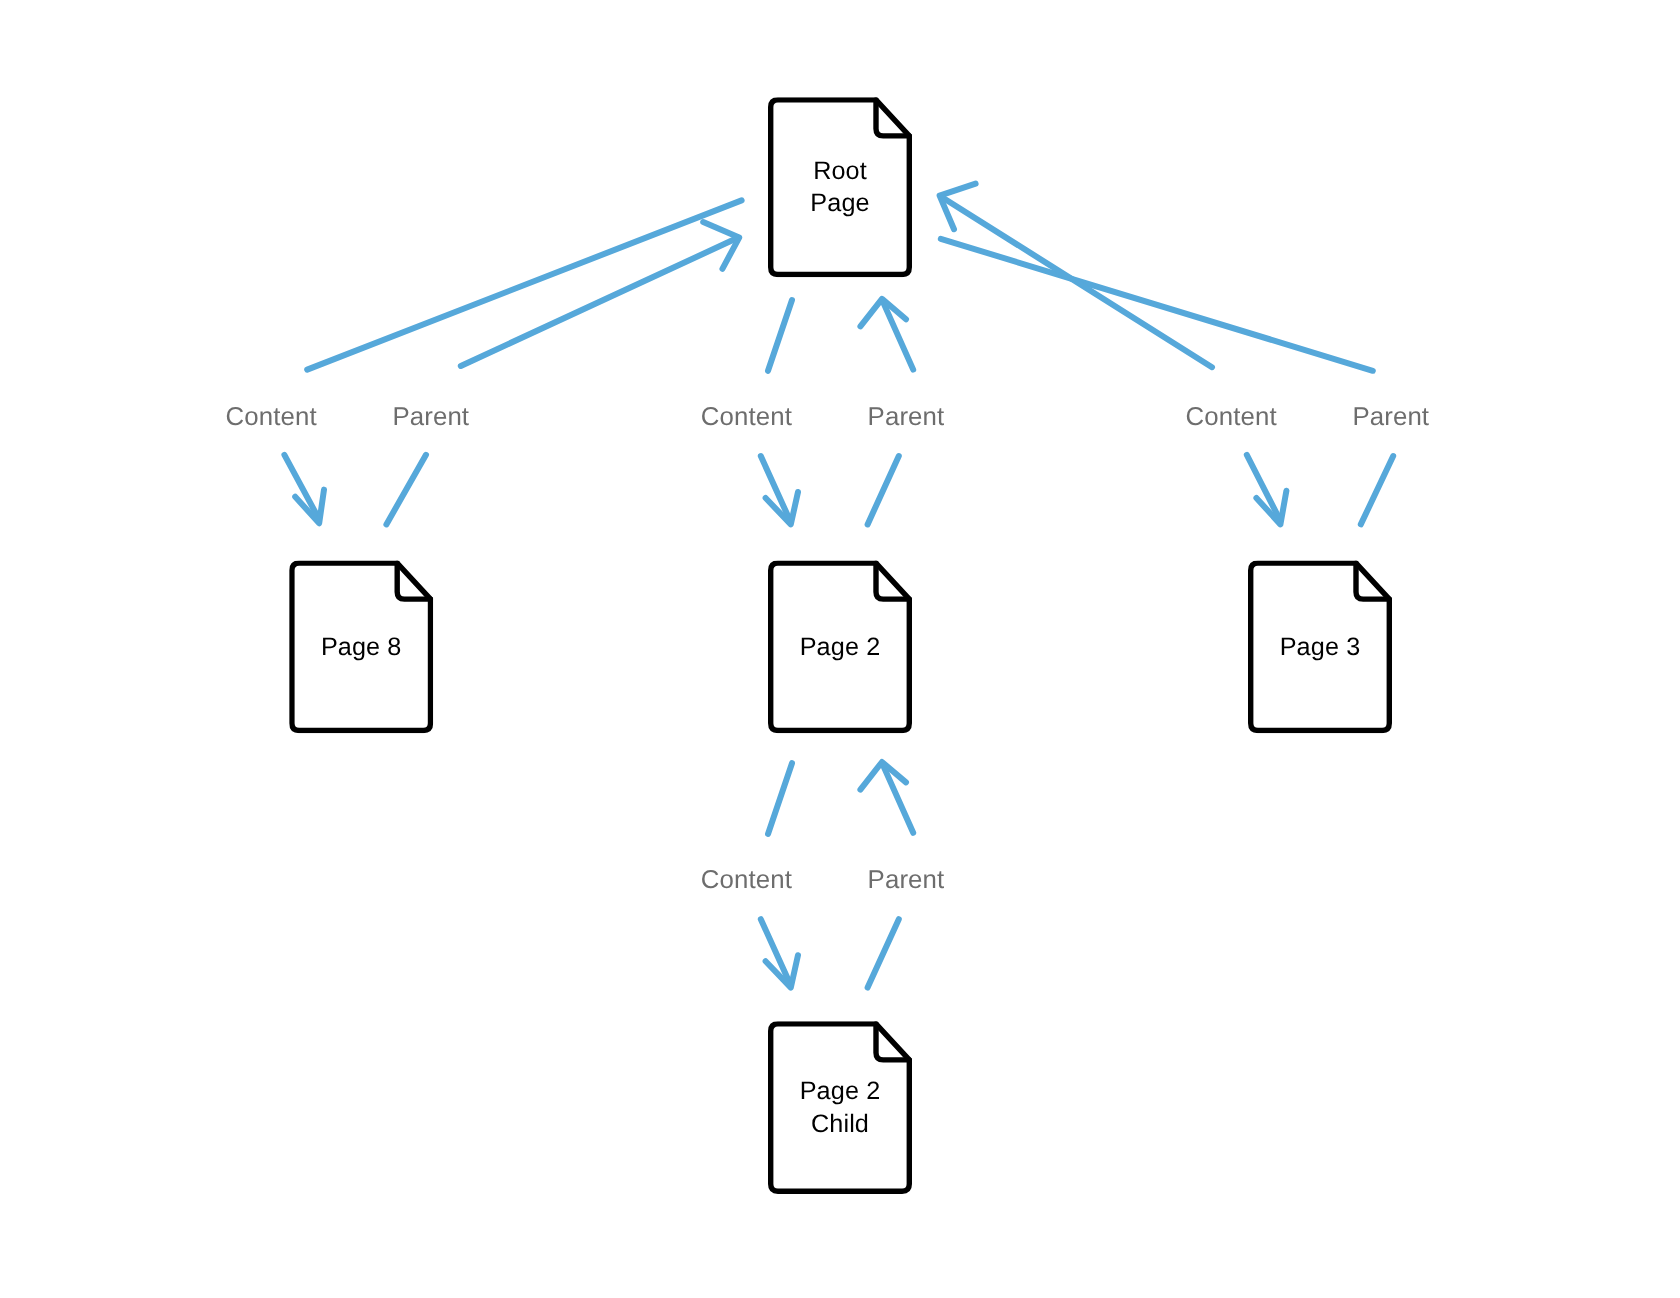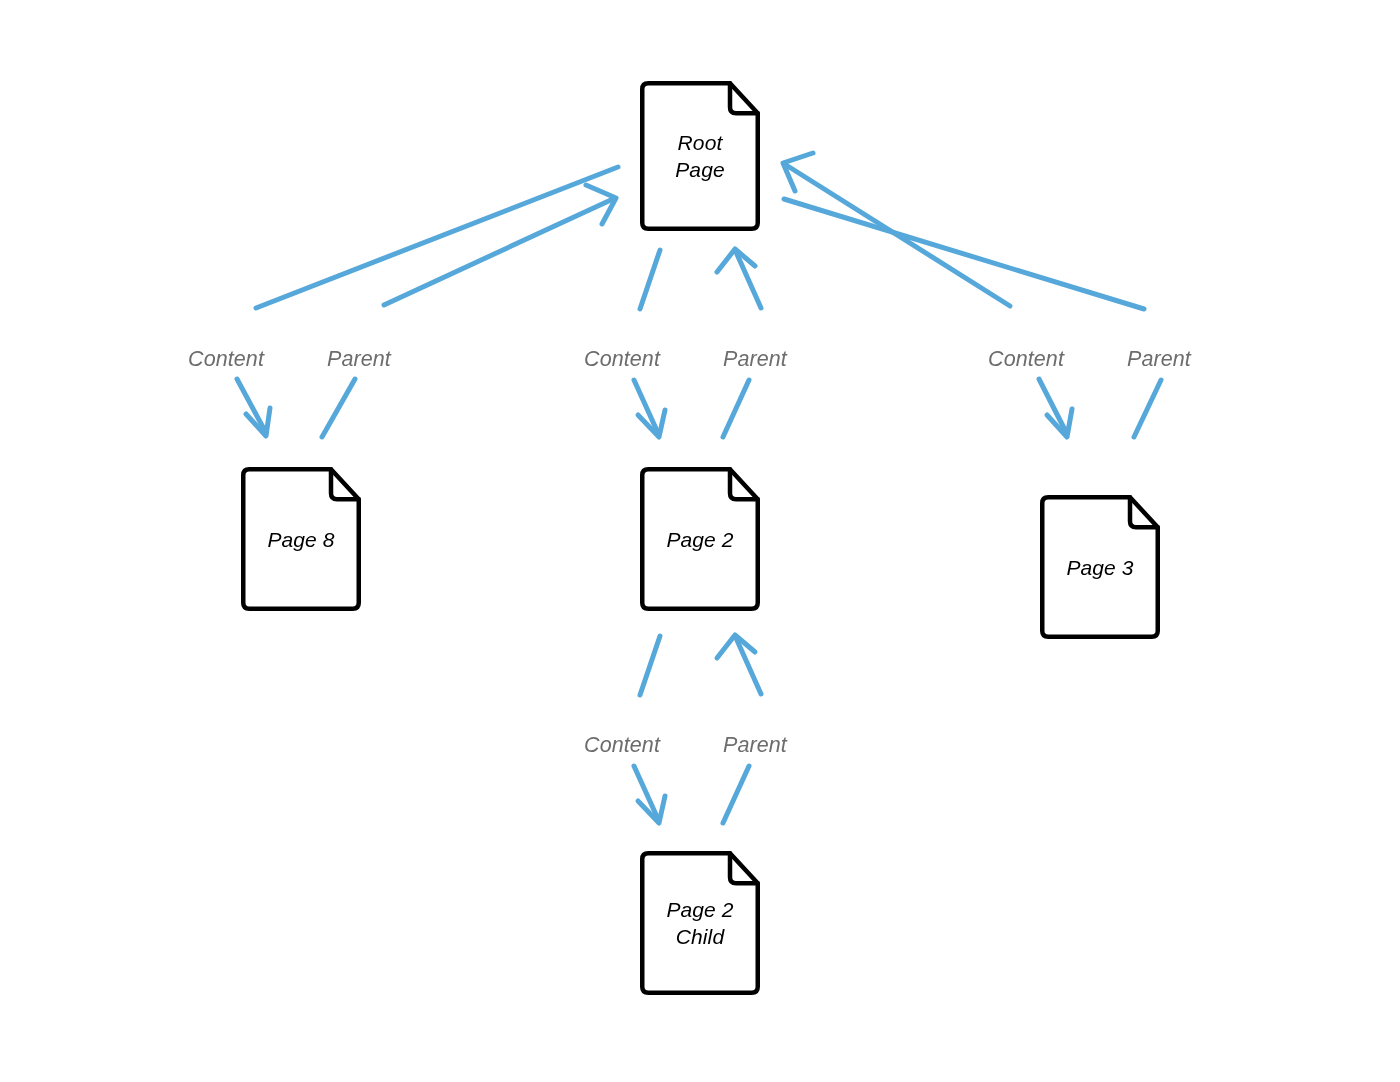--- a/index.html
+++ b/index.html
@@ -12,21 +12,20 @@
     width: 1400px;
     height: 1082px;
     font-family: "Liberation Sans", sans-serif;
     overflow: hidden;
   }
   #diagram-canvas {
     position: relative;
     width: 1152px;
     height: 1082px;
     background: #ffffff;
-    font-style: italic;
   }
   #edge-layer {
     position: absolute;
     top: 0;
     left: 0;
     width: 1400px;
     height: 1082px;
   }
   .edge-line {
     fill: none;
@@ -60,21 +59,20 @@
     white-space: pre-line;
     pointer-events: none;
   }
   .edge-label {
     position: absolute;
     color: #6d6d6d;
     font-size: 21.5px;
     line-height: 24px;
     white-space: nowrap;
     letter-spacing: 0.1px;
-    margin-top: 12px;
   }
 </style>
 </head>
 <body style="width: 1400px; height: 1082px;">
 
 <div id="diagram-canvas" style="background: rgb(255, 255, 255);">
 
   <svg id="edge-layer" viewBox="0 0 1400 1082" xmlns="http://www.w3.org/2000/svg">
       <g>
         <path class="edge-line" d="M 618,167 L 256,308" stroke="#56a8da"></path>
@@ -134,21 +132,21 @@
         </svg>
         <div class="node-label" style="color: rgb(0, 0, 0); top: 58.5px;">Page 8</div>
       </div>
       <div class="node" style="left: 640px; top: 467px; width: 120px; height: 144px;">
         <svg class="node-shape" width="120" height="144" viewBox="0 0 120 144">
           <path d="M 8.25,2.25 L 90,2.25 L 117.75,32.25 L 117.75,135.75 Q 117.75,141.75 111.75,141.75 L 8.25,141.75 Q 2.25,141.75 2.25,135.75 L 2.25,8.25 Q 2.25,2.25 8.25,2.25 Z" fill="#ffffff" stroke="#000000" stroke-width="4.5" stroke-linejoin="round"></path>
           <path d="M 90,2.25 L 90,26.25 Q 90,32.25 96,32.25 L 117.75,32.25" fill="none" stroke="#000000" stroke-width="4.5" stroke-linecap="round" stroke-linejoin="round"></path>
         </svg>
         <div class="node-label" style="color: rgb(0, 0, 0); top: 58.5px;">Page 2</div>
       </div>
-      <div class="node" style="left: 1040px; top: 467px; width: 120px; height: 144px; margin-top: 28px;">
+      <div class="node" style="left: 1040px; top: 467px; width: 120px; height: 144px;">
         <svg class="node-shape" width="120" height="144" viewBox="0 0 120 144">
           <path d="M 8.25,2.25 L 90,2.25 L 117.75,32.25 L 117.75,135.75 Q 117.75,141.75 111.75,141.75 L 8.25,141.75 Q 2.25,141.75 2.25,135.75 L 2.25,8.25 Q 2.25,2.25 8.25,2.25 Z" fill="#ffffff" stroke="#000000" stroke-width="4.5" stroke-linejoin="round"></path>
           <path d="M 90,2.25 L 90,26.25 Q 90,32.25 96,32.25 L 117.75,32.25" fill="none" stroke="#000000" stroke-width="4.5" stroke-linecap="round" stroke-linejoin="round"></path>
         </svg>
         <div class="node-label" style="color: rgb(0, 0, 0); top: 58.5px;">Page 3</div>
       </div>
       <div class="node" style="left: 640px; top: 851px; width: 120px; height: 144px;">
         <svg class="node-shape" width="120" height="144" viewBox="0 0 120 144">
           <path d="M 8.25,2.25 L 90,2.25 L 117.75,32.25 L 117.75,135.75 Q 117.75,141.75 111.75,141.75 L 8.25,141.75 Q 2.25,141.75 2.25,135.75 L 2.25,8.25 Q 2.25,2.25 8.25,2.25 Z" fill="#ffffff" stroke="#000000" stroke-width="4.5" stroke-linejoin="round"></path>
           <path d="M 90,2.25 L 90,26.25 Q 90,32.25 96,32.25 L 117.75,32.25" fill="none" stroke="#000000" stroke-width="4.5" stroke-linecap="round" stroke-linejoin="round"></path>

